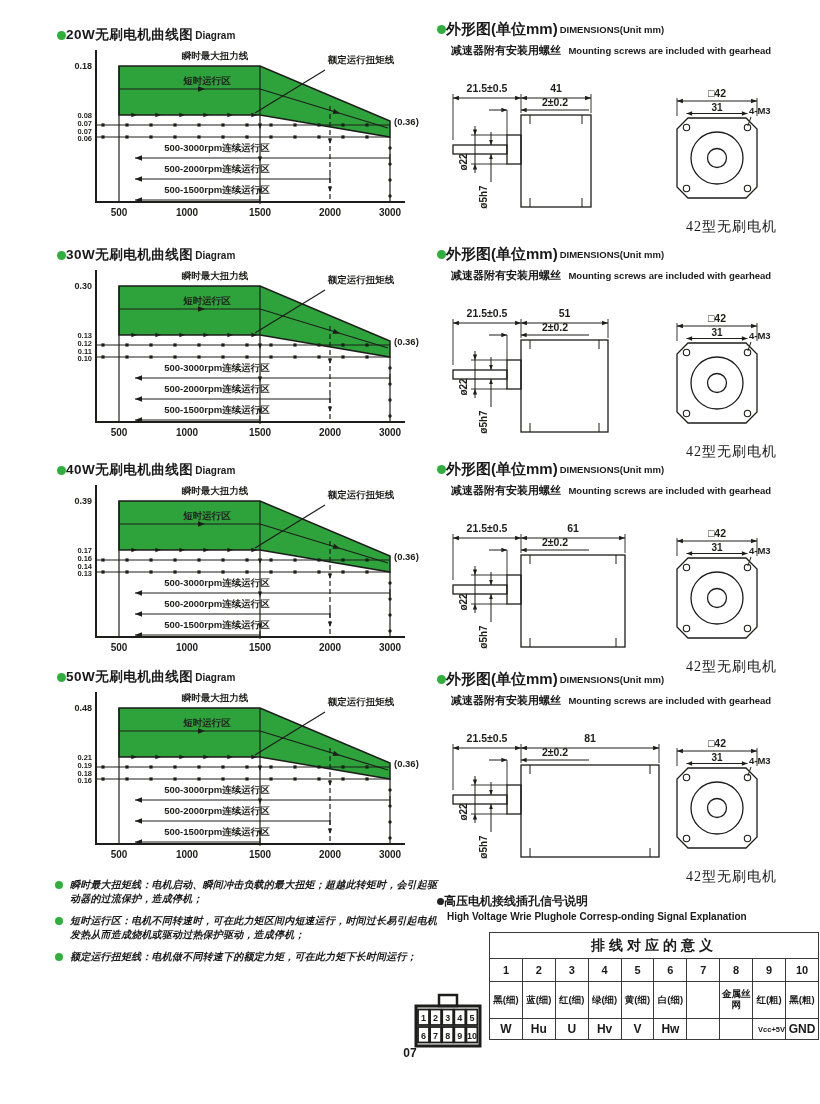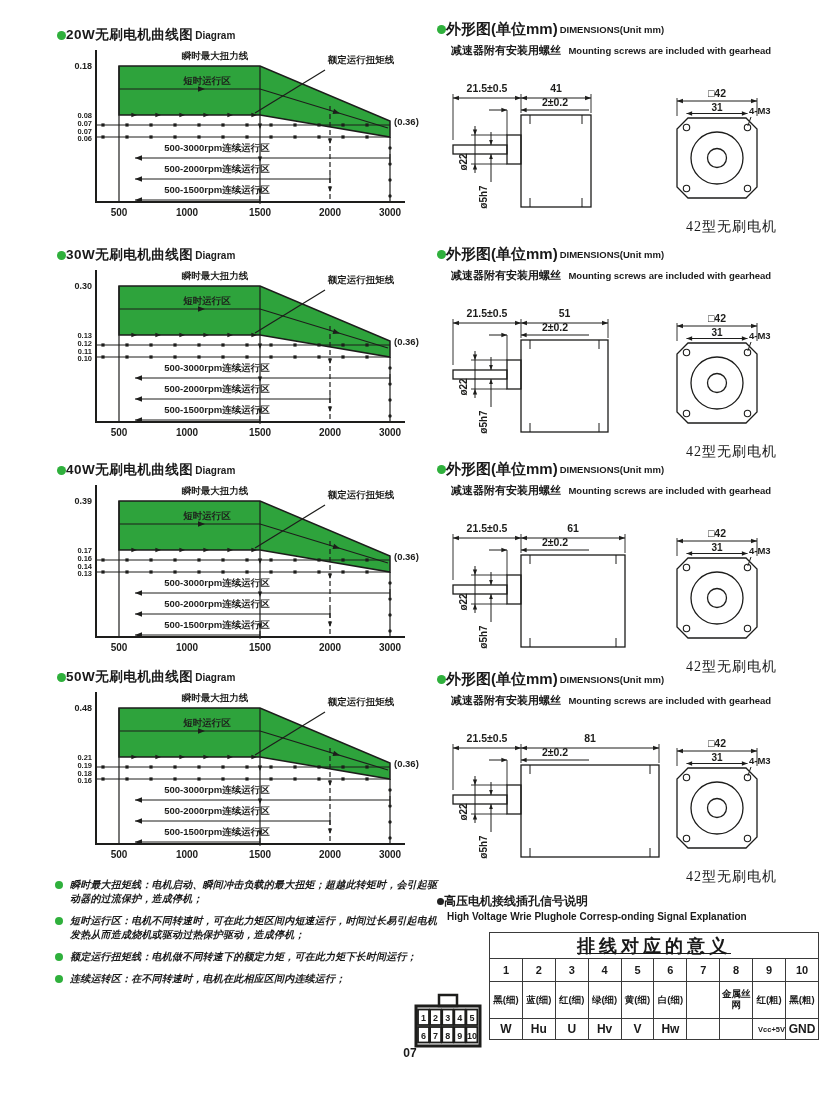--- a/index.html
+++ b/index.html
@@ -24,21 +24,21 @@
   .note-bullet{width:8px;height:8px;border-radius:50%;margin-top:3px;flex:0 0 auto;}
   .note-text{margin:0;font-size:10px;font-weight:700;line-height:1.4;letter-spacing:.2px;}
   
   .plug-title-cn{font-size:12px;font-weight:800;}
   .plug-title-en{font-size:10px;font-weight:800;margin:1px 0 0 10px;}
   .plug-body{position:relative;margin-top:10px;}
   .connector{position:absolute;left:-24px;top:58px;}
   .tbl-wrap{margin-left:52px;width:330px;}
   table{border-collapse:collapse;width:100%;table-layout:fixed;}
   td{border:1.6px solid #3a3a3a;text-align:center;padding:0;overflow:hidden;}
-  .tbl-head{font-size:18px;font-weight:800;letter-spacing:4px;height:25px;text-decoration:underline;}
+  .tbl-head{font-size:14px;font-weight:800;letter-spacing:4px;height:25px;}
   .row-pins td{font-size:11px;font-weight:800;height:22px;}
   .row-colors td{font-size:9.5px;font-weight:800;height:36px;line-height:1.15;}
   .row-signals td{font-size:12px;font-weight:800;height:20px;}
   .row-signals td.small{font-size:7.5px;text-align:right;}
   .page-num{position:absolute;top:1046px;left:0;width:100%;text-align:center;
             font-size:12px;font-weight:700;}
 </style>
 </head>
 <body>
 
@@ -672,24 +672,20 @@
       <p class="note-text">瞬时最大扭矩线：电机启动、瞬间冲击负载的最大扭矩；超越此转矩时，会引起驱动器的过流保护，造成停机；</p>
     </div>
     <div class="note-item">
       <span class="note-bullet" style="background: rgb(47, 176, 60);"></span>
       <p class="note-text">短时运行区：电机不同转速时，可在此力矩区间内短速运行，时间过长易引起电机发热从而造成烧机或驱动过热保护驱动，造成停机；</p>
     </div>
     <div class="note-item">
       <span class="note-bullet" style="background: rgb(47, 176, 60);"></span>
       <p class="note-text">额定运行扭矩线：电机做不同转速下的额定力矩，可在此力矩下长时间运行；</p>
     </div>
-    <div class="note-item">
-      <span class="note-bullet" style="background: rgb(47, 176, 60);"></span>
-      <p class="note-text">连续运转区：在不同转速时，电机在此相应区间内连续运行；</p>
-    </div>
   </div>
 
   <div class="sec" style="left:437px;top:893px;width:380px;">
     <div class="title-row">
       <span class="bullet" style="background:#222;width:7px;height:7px;"></span>
       <span class="plug-title-cn">高压电机接线插孔信号说明</span>
     </div>
     <div class="plug-title-en">High Voltage Wrie Plughole Corresp-onding Signal Explanation</div>
     <div class="plug-body">
       <div class="connector">

